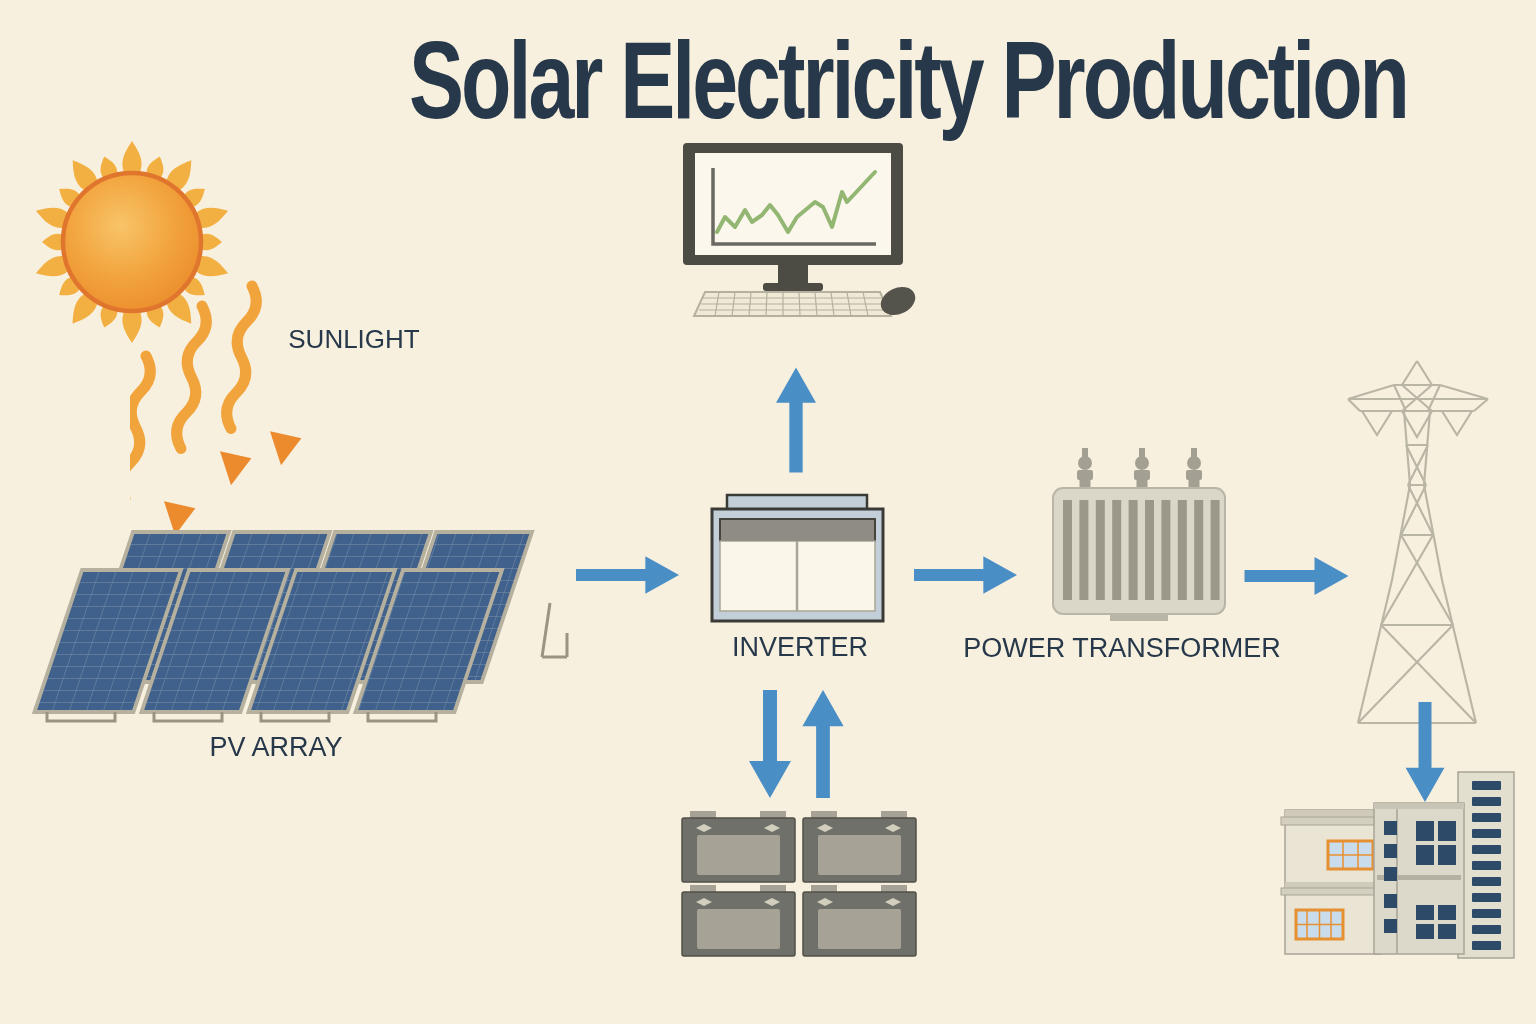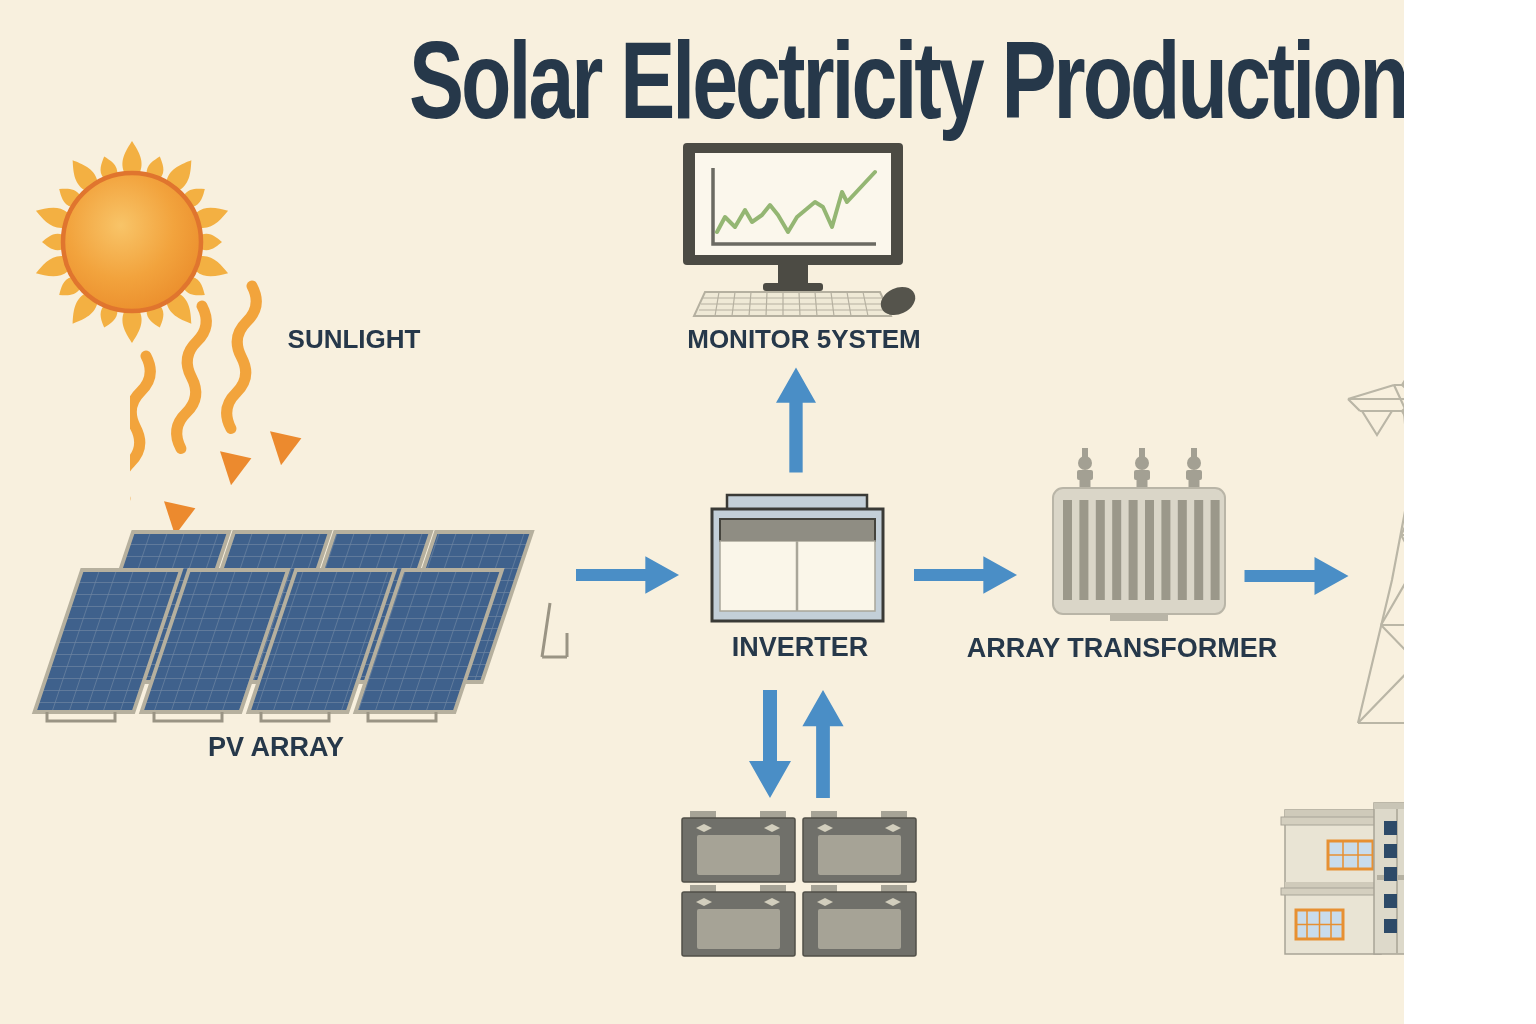--- a/index.html
+++ b/index.html
@@ -1,18 +1,18 @@
 <!DOCTYPE html>
 <html style="--background: #f8f0de; --text: #26384a; --arrow: #4a8ec6; --sun-core: #f2a33d; --sun-ray: #f3b042; --panel-blue: #3f618c; --panel-frame: #b6b09e; --chart-green: #94b673; --monitor-frame: #4c4b44; --metal-gray: #9b988a; --battery-gray: #70706a; --window-blue: #2d4a68; --window-orange: #e79032;"><head>
 <meta charset="utf-8">
 <style>
   html,body{margin:0;padding:0;}
-  #stage{position:relative;width:1404px;height:1024px;background:var(--background,#f8f0de);
+  #stage{position:relative;width:1536px;height:1024px;background:var(--background,#f8f0de);
     overflow:hidden;font-family:"Liberation Sans",sans-serif;}
-  .label{position:absolute;transform:translateX(-50%);font-weight:700;color:var(--text,#26384a);
+  .label{position:absolute;transform:translateX(-50%);font-weight:400;color:var(--text,#26384a);
     white-space:nowrap;letter-spacing:0px;line-height:1.12;text-align:center;}
   #title{position:absolute;left:908px;top:16px;transform:translateX(-50%) scaleX(0.75);
     transform-origin:50% 0%;font-size:110px;font-weight:700;letter-spacing:-4px;
     color:var(--text,#26384a);white-space:nowrap;}
   .icon{position:absolute;}
   .arrow path{fill:var(--arrow,#4a8ec6);}
 </style>
 </head>
 <body>
 
@@ -110,21 +110,20 @@
     <rect x="103" y="125" width="30" height="18" fill="#4c4b44"></rect>
     <rect x="88" y="143" width="60" height="8" rx="3" fill="#4c4b44"></rect>
     <g>
       <path d="M30,152 L205,152 L216,176 L19,176 Z" fill="#efe9d6" stroke="#b5b0a0" stroke-width="2"></path>
       <path d="M28,158 H208 M26,164 H211 M24,170 H214 M44,152 L40,176 M60,152 L57,176 M76,152 L74,176 M92,152 L91,176
                M108,152 L108,176 M124,152 L125,176 M140,152 L142,176 M156,152 L159,176 M172,152 L176,176 M188,152 L193,176" stroke="#b5b0a0" stroke-width="1.2" fill="none"></path>
     </g>
     <ellipse cx="223" cy="161" rx="18" ry="13" transform="rotate(-25 223 161)" fill="#55544c"></ellipse>
   </svg>
 
-  <div class="label" style="left:804px;top:325px;font-size:26px">MONITOR 5YSTEM</div>
 
   <svg class="icon" style="left:705px;top:493px" width="185" height="135" viewBox="0 0 185 135">
     <rect x="22" y="2" width="140" height="16" fill="#c3cfd8" stroke="#3a3a36" stroke-width="2.5"></rect>
     <rect x="7" y="16" width="171" height="112" fill="#c3cfd8" stroke="#3a3a36" stroke-width="3"></rect>
     <rect x="15" y="26" width="155" height="22" fill="#8f8d83" stroke="#44433c" stroke-width="2"></rect>
     <rect x="15" y="48" width="155" height="70" fill="#faf6e9" stroke="#a9a699" stroke-width="1.5"></rect>
     <path d="M92,48 V118" stroke="#a9a699" stroke-width="2.5"></path>
   </svg>
 
   <div class="label" style="left:800px;top:632px;font-size:27px">INVERTER</div>
@@ -159,21 +158,21 @@
       <rect x="80.6" y="57" width="9" height="100"></rect>
         <rect x="97" y="57" width="9" height="100"></rect>
       <rect x="113.4" y="57" width="9" height="100"></rect>
         <rect x="129.8" y="57" width="9" height="100"></rect>
       <rect x="146.2" y="57" width="9" height="100"></rect>
         <rect x="162.6" y="57" width="9" height="100"></rect>
     </g>
     <rect x="62" y="171" width="58" height="7" fill="#b9b5a7"></rect>
   </svg>
 
-  <div class="label" style="left:1122px;top:633px;font-size:27px">ARRAY TRANSFORMER</div>
+  <div class="label" style="left:1122px;top:633px;font-size:27px">POWER TRANSFORMER</div>
 
   <svg class="icon" style="left:1340px;top:355px" width="160" height="375" viewBox="0 0 160 375">
     <g stroke="#b7b3a4" stroke-width="2.2" fill="none" opacity="0.95">
       <path d="M77,6 L62,30 M77,6 L92,30 M54,30 H100 M8,44 H148 M20,56 H134 M8,44 L20,56 M148,44 L134,56
                M54,30 L8,44 M100,30 L148,44 M54,30 L66,56 M100,30 L88,56 M62,30 L92,56 M92,30 L62,56"></path>
       <path d="M22,56 L37,80 L52,56 M62,56 L77,82 L92,56 M102,56 L117,80 L132,56"></path>
       <path d="M64,56 L70,130 L52,225 L18,368 M90,56 L84,130 L102,225 L136,368"></path>
       <path d="M66,90 L86,130 M88,90 L68,130 M68,130 L93,180 M86,130 L61,180 M61,180 L113,270 M93,180 L41,270
                M41,270 L136,368 M113,270 L18,368"></path>
       <path d="M66,90 H88 M68,130 H86 M61,180 H93 M41,270 H113 M18,368 H136"></path>

